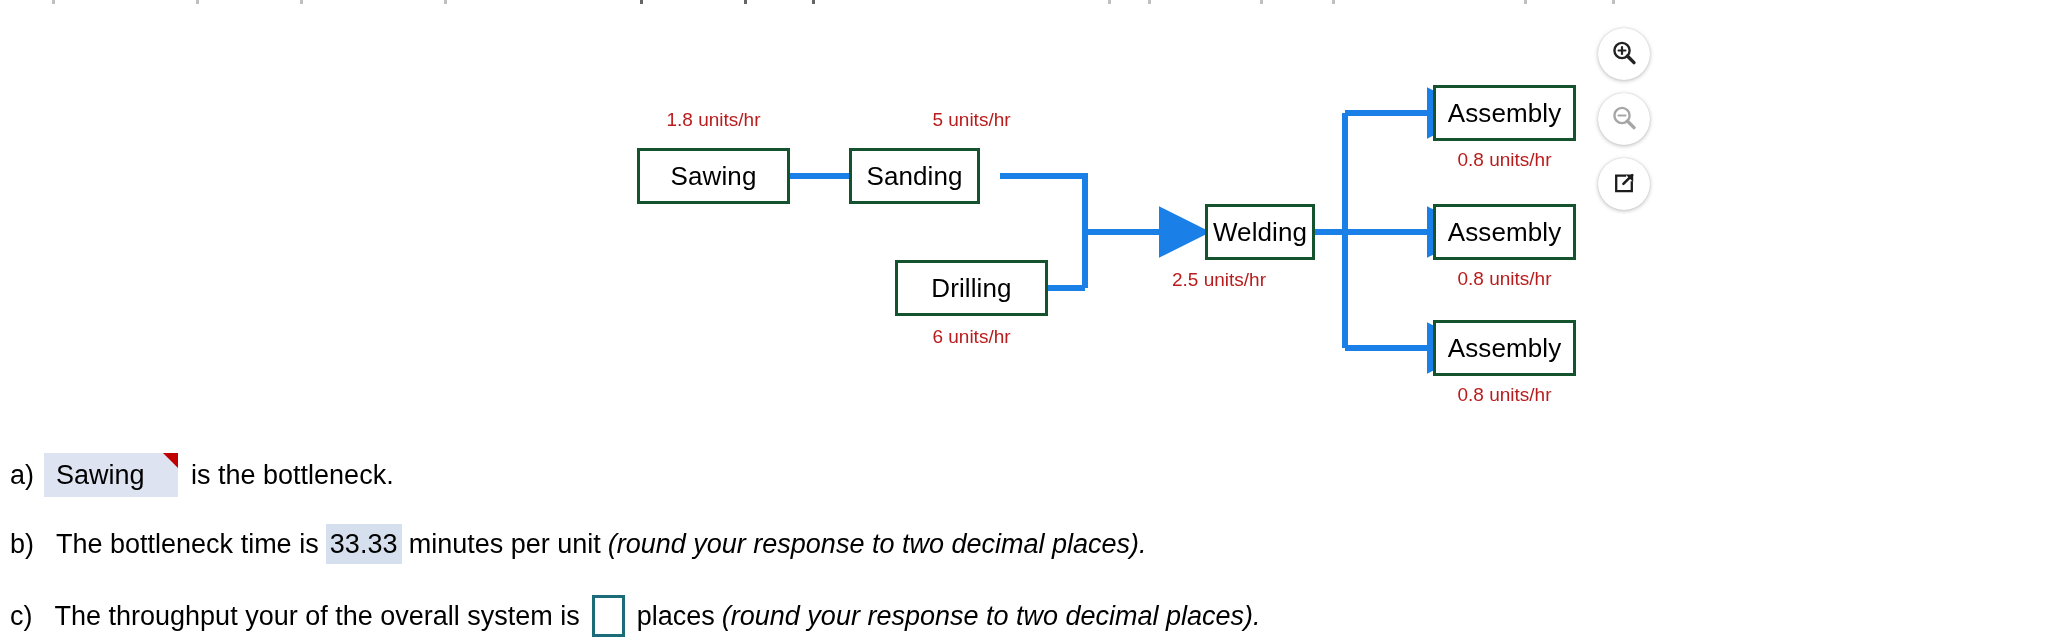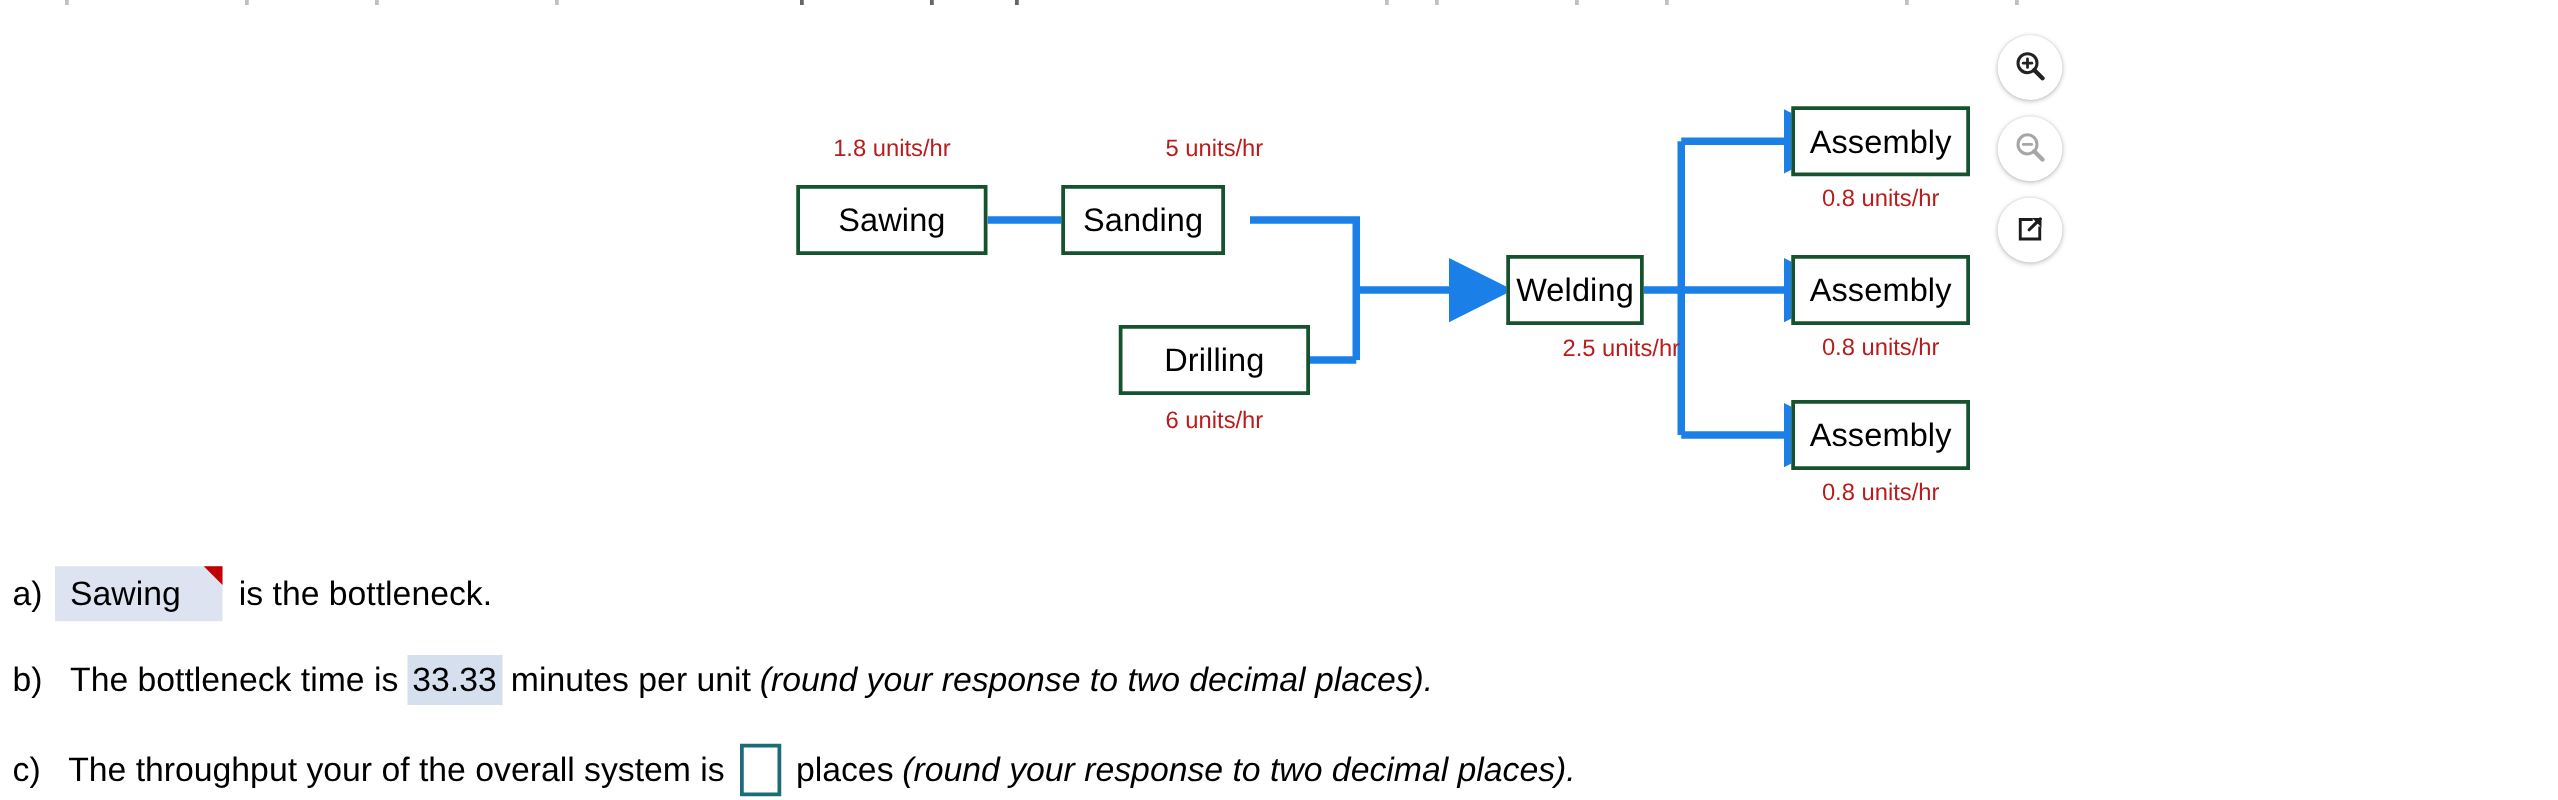--- a/index.html
+++ b/index.html
@@ -236,21 +236,21 @@
   </div>
 
   <div class="node-box" style="left:895px; top:260px; width:153px; height:56px;">
     <span>Drilling</span>
   </div>
   <div class="rate-label" style="left:895px; top:327px; width:153px;">6 units/hr</div>
 
   <div class="node-box" style="left:1165px; top:204px; width:110px; height:56px;margin-left:40px;">
     <span>Welding</span>
   </div>
-  <div class="rate-label" style="left:1214px; top:270px; width:130px;text-align:right;">2.5 units/hr</div>
+  <div class="rate-label" style="left:1154px; top:270px; width:130px;">2.5 units/hr</div>
 
   <div class="node-box" style="left:1433px; top:85px; width:143px; height:56px;">
     <span>Assembly</span>
   </div>
   <div class="rate-label" style="left:1423px; top:150px; width:163px;">0.8 units/hr</div>
 
   <div class="node-box" style="left:1433px; top:204px; width:143px; height:56px;">
     <span>Assembly</span>
   </div>
   <div class="rate-label" style="left:1423px; top:269px; width:163px;">0.8 units/hr</div>

